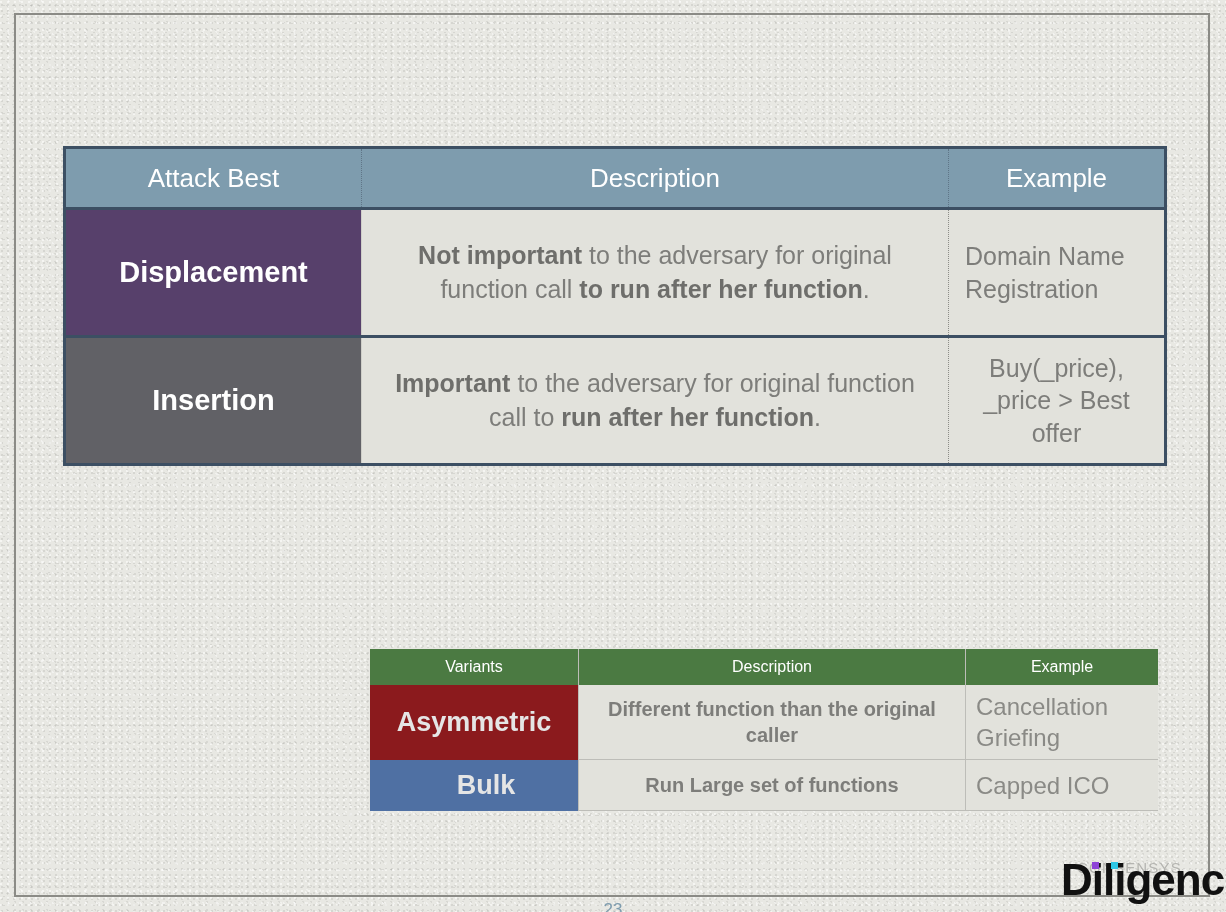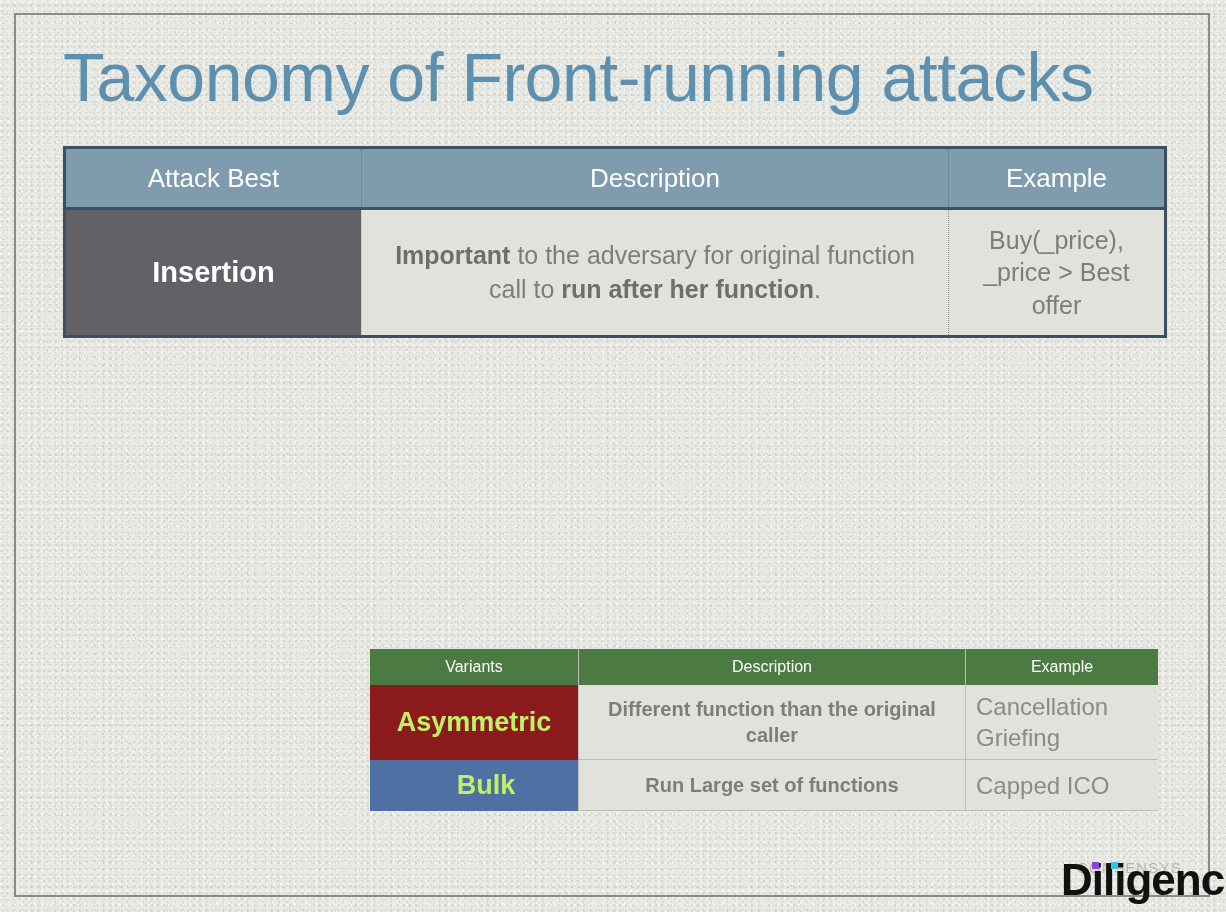--- a/index.html
+++ b/index.html
@@ -137,21 +137,21 @@
     font-weight: 400;
     font-size: 16px;
     height: 36px;
     text-align: center;
   }
   .vt-head th.vc2 { border-left: 1px solid #bdbdb8; }
   .vt-head th.vc3 { border-left: 1px solid #bdbdb8; }
 
   .vt-body td { background: #e2e2dc; }
   td.v-label {
-    color: #bef264;
+    color: #e5e5e5;
     font-weight: bold;
     font-size: 27px;
     text-align: center;
     margin-top: 12px;
   }
   .row-asym td.v-label { background: #8b1a1d; }
   .row-bulk td.v-label { background: #4f70a3; padding-left: 24px; }
   td.v-desc {
     text-align: center;
     font-size: 20px;
@@ -262,31 +262,35 @@
     line-height: 17px;
   }
 </style>
 </head>
 <body>
 
 <div class="slide">
 
   <div class="frame"></div>
 
-  <div class="title">Taxonomy of Front-running attacks</div>
 
   <table class="main-table">
     <thead>
       <tr class="mt-head">
         <th class="c1" style="width:295px">Attack Best</th>
         <th class="c2" style="width:586px">Description</th>
         <th class="c3" style="width:215px">Example</th>
       </tr>
     </thead>
     <tbody class="mt-body">
+      <tr class="r1 row-displacement">
+        <td class="label-cell">Displacement</td>
+        <td class="desc-cell"><b>Not important</b> to the adversary for original function call <b>to run after her function</b>.</td>
+        <td class="ex-cell ex-left">Domain Name Registration</td>
+      </tr>
       <tr class="r2 row-insertion">
         <td class="label-cell">Insertion</td>
         <td class="desc-cell"><b>Important</b> to the adversary for original function call to <b>run after her function</b>.</td>
         <td class="ex-cell ex-center">Buy(_price), _price &gt; Best offer</td>
       </tr>
     </tbody>
   </table>
 
   <table class="var-table">
     <thead>
@@ -315,14 +319,15 @@
 
     <div class="diligence">
       <div class="consensys-word">CONSENSYS</div>
       <div class="dil-word">Diligence</div>
       <div class="dot-purple"></div>
       <div class="dot-cyan"></div>
     </div>
 
   </div>
 
+  <div class="page-num">23</div>
 
 </div>
 
 </body></html>

